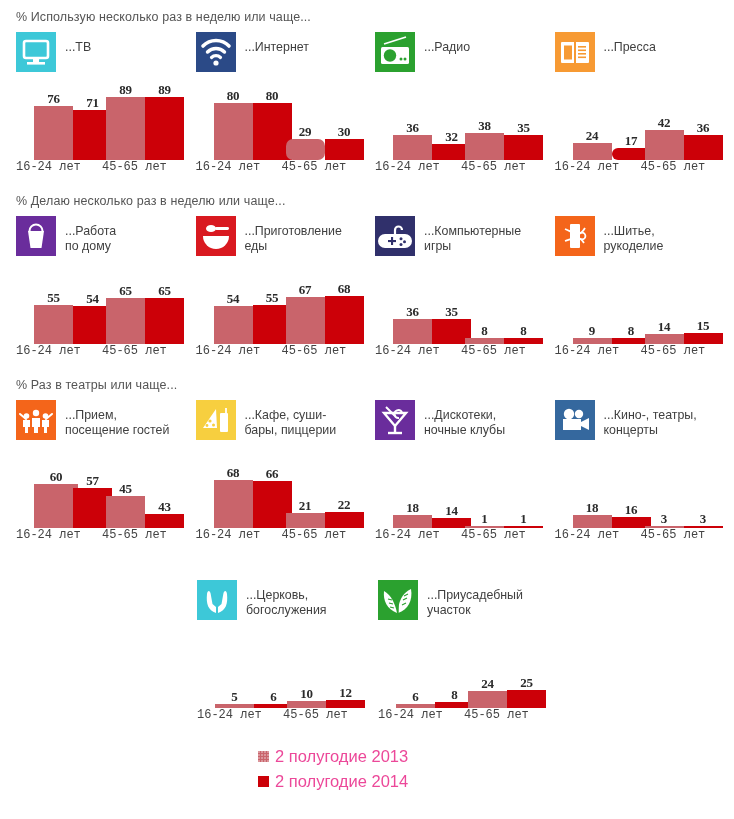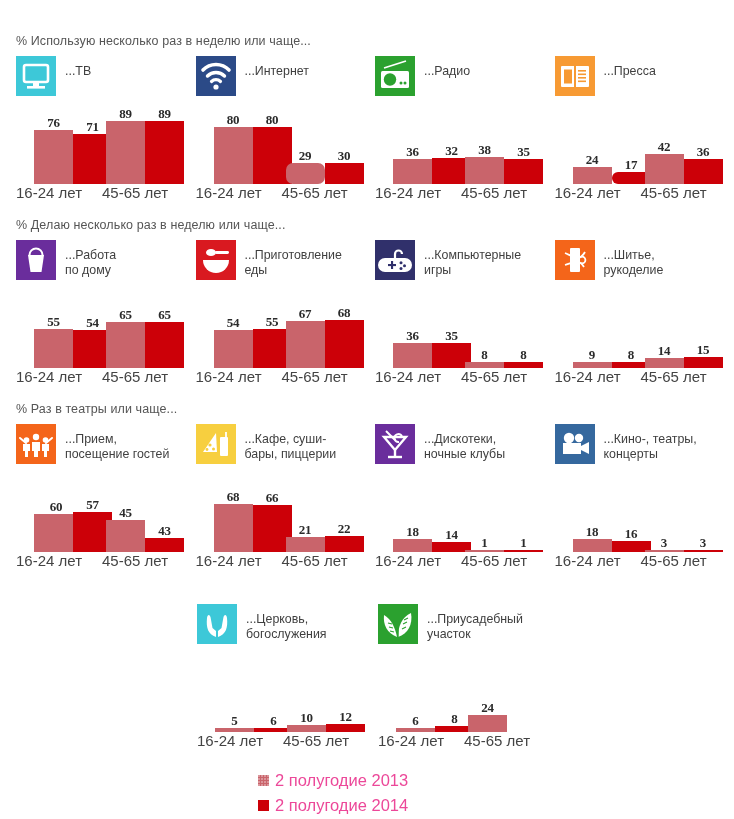--- a/index.html
+++ b/index.html
@@ -95,24 +95,25 @@
     top:-15px;
     text-align:center;
     font-size:13px;
     font-weight:bold;
     color:#2b2b2b;
     font-family:"Liberation Serif","DejaVu Serif",serif;
     letter-spacing:-.2px;
   }
   .axis{
     padding-left:0;
-    font-size:15px;
+    font-size:12px;
     color:#444;
     height:16px;
     position:relative;
+    font-family:Liberation Mono, monospace;
   }
   .axis span{position:absolute;white-space:nowrap;}
   .axis .a1{left:0px;}
   .axis .a2{left:86px;text-align:right;}
 
   
   .legend{
     margin-top:20px;
     display:flex;
     flex-direction:column;
@@ -137,21 +138,21 @@
   .legend-swatch.y2014{background:#cc0008;}
   .legend-label{
     font-size:16.5px;
     color:#ec4899;
   }
 </style>
 </head>
 <body>
 
 <div id="root">
-    <div class="section" style="padding-top: 2px; margin-top: 32px;">
+    <div class="section" style="padding-top: 10px;">
       <div class="section-title">% Использую несколько раз в неделю или чаще...</div>
       <div class="topics" style="margin-top: 8px;">
         <div class="topic">
           <div class="topic-head">
             <div class="icon-tile" style="background: rgb(61, 200, 216);">
               <svg width="40" height="40" viewBox="0 0 40 40">
                 <rect x="8" y="9" width="24" height="17" rx="2" fill="none" stroke="#fff" stroke-width="2.6"></rect>
                 <rect x="17" y="26" width="6" height="4" fill="#fff"></rect>
                 <rect x="11" y="30" width="18" height="2.6" fill="#fff"></rect>
               </svg>
@@ -246,21 +247,21 @@
             <div class="topic-label">...Радио</div>
           </div>
           <div class="chart">
             <div class="group g1">
               <div class="bar-wrap">
                 <div class="bar y2013" style="height: 25px;">
                   <div class="bar-val">36</div>
                 </div>
               </div>
               <div class="bar-wrap">
-                <div class="bar y2014" style="height: 26px;">
+                <div class="bar y2014" style="height: 16px;">
                   <div class="bar-val">32</div>
                 </div>
               </div>
             </div>
             <div class="group g2">
               <div class="bar-wrap">
                 <div class="bar y2013" style="height: 27px;">
                   <div class="bar-val">38</div>
                 </div>
               </div>
@@ -524,21 +525,21 @@
                 <path d="M26 20 h7 v7 h-2 v6 h-3 v-6 h-2 z" fill="#fff"></path>
                 <path d="M4 14 L10 19 M36 14 L30 19" stroke="#fff" stroke-width="2" stroke-linecap="round"></path>
               </svg>
             </div>
             <div class="topic-label">...Прием,
 посещение гостей</div>
           </div>
           <div class="chart">
             <div class="group g1">
               <div class="bar-wrap">
-                <div class="bar y2013" style="height: 38px; padding-left: 44px;">
+                <div class="bar y2013" style="height: 44px; padding-left: 44px;">
                   <div class="bar-val">60</div>
                 </div>
               </div>
               <div class="bar-wrap">
                 <div class="bar y2014" style="height: 40px;">
                   <div class="bar-val">57</div>
                 </div>
               </div>
             </div>
             <div class="group g2">
@@ -769,20 +770,25 @@
               <div class="bar-wrap">
                 <div class="bar y2014" style="height: 6px;">
                   <div class="bar-val">8</div>
                 </div>
               </div>
             </div>
             <div class="group g2">
               <div class="bar-wrap">
                 <div class="bar y2013" style="height: 17px;">
                   <div class="bar-val">24</div>
+                </div>
+              </div>
+              <div class="bar-wrap">
+                <div class="bar y2014" style="height: 18px;">
+                  <div class="bar-val">25</div>
                 </div>
               </div>
             </div>
           </div>
           <div class="axis">
             <span class="a1">16-24 лет</span>
             <span class="a2">45-65 лет</span>
           </div>
         </div>
       </div>

